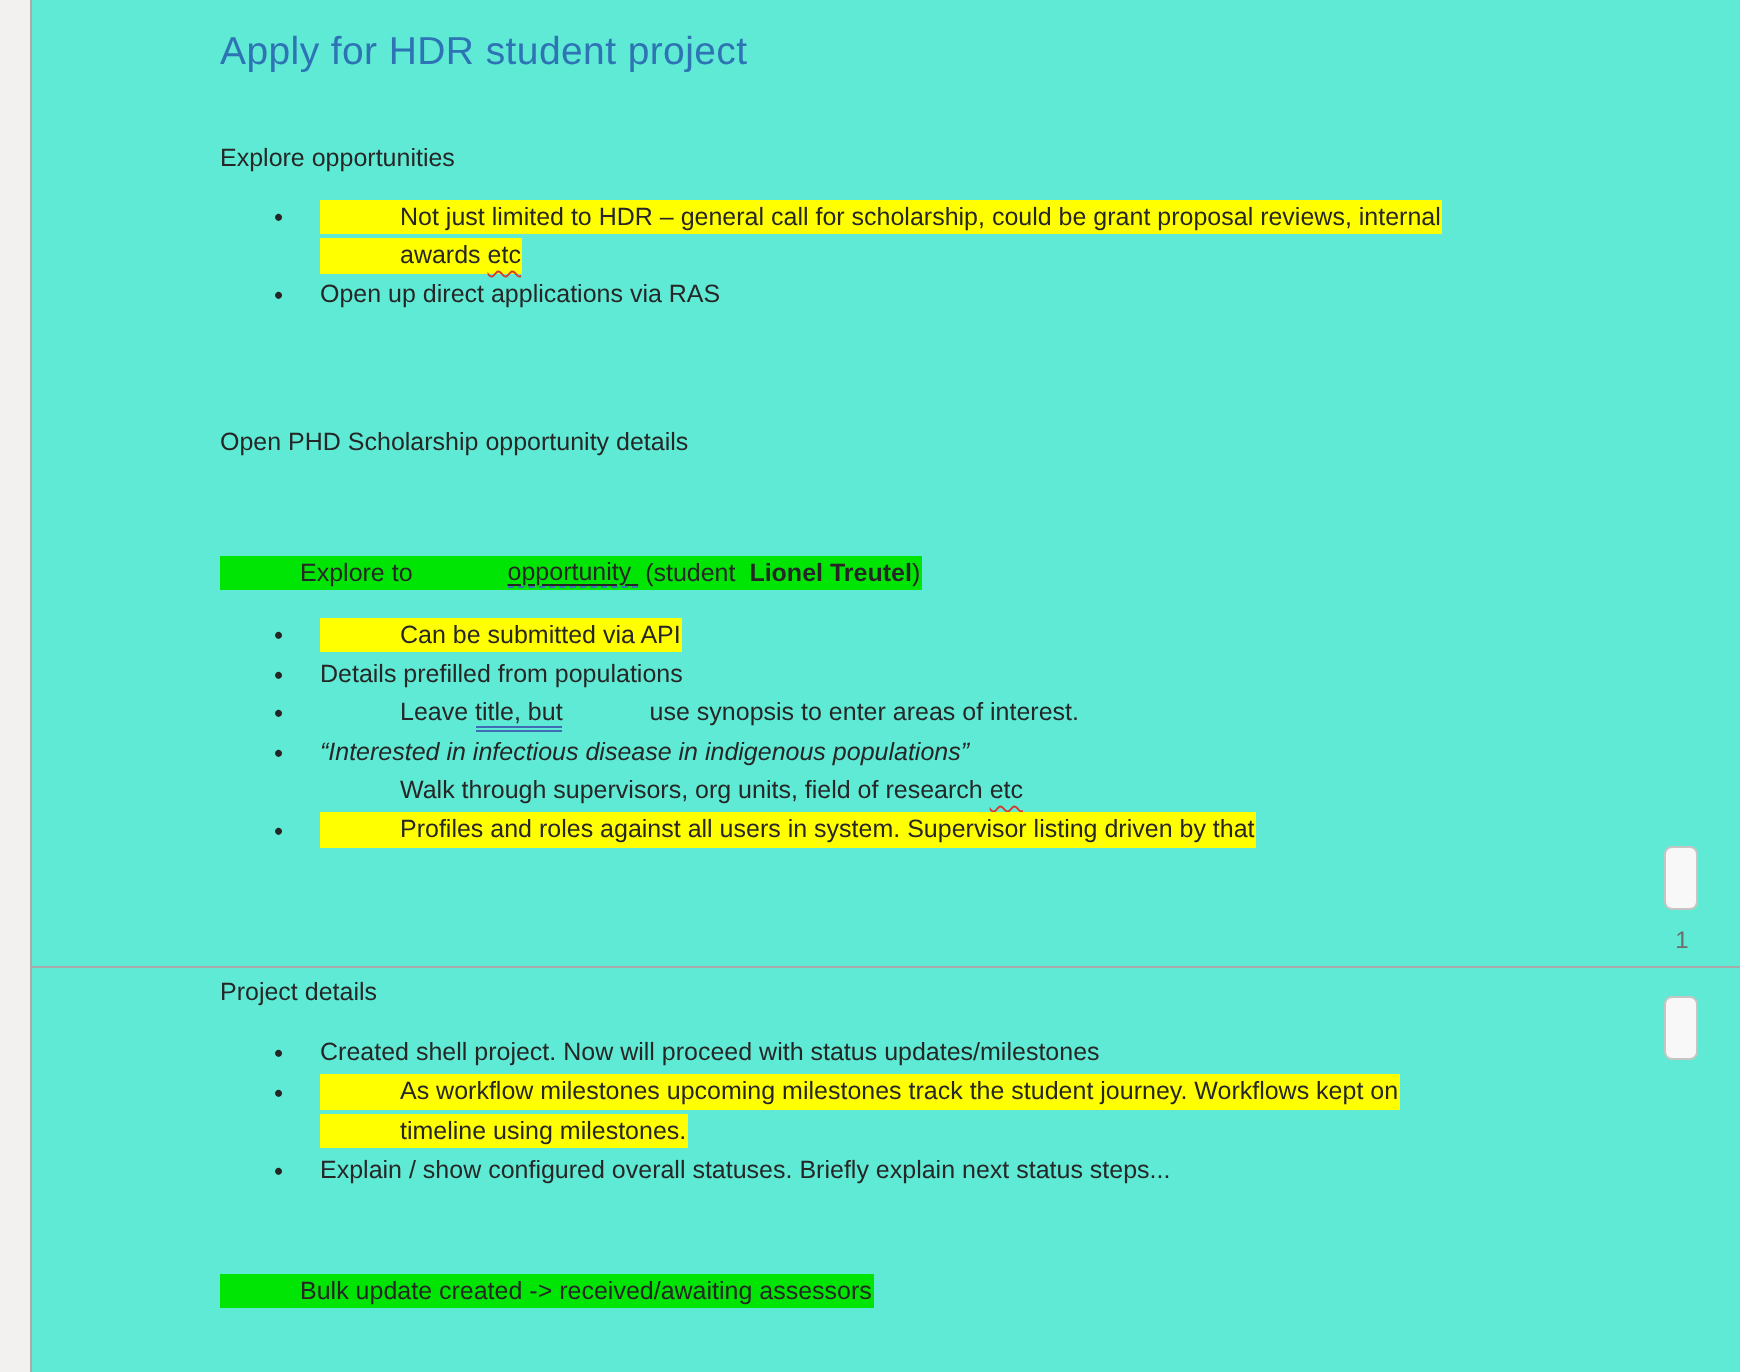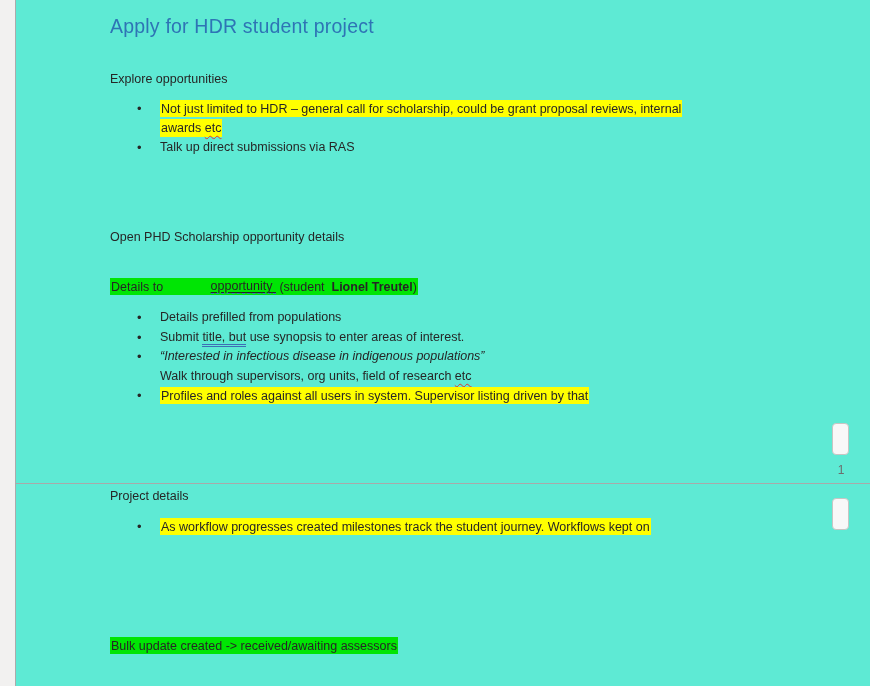--- a/index.html
+++ b/index.html
@@ -41,21 +41,21 @@
   .li { position: relative; padding-left: 50px; }
   .li > .marker {
     position: absolute; left: 27px; top: 0;
     width: 12px; line-height: 19.5px;
   }
   .li > .marker::before { content: "\2022"; font-size: 13px; }
   .line { white-space: nowrap; }
 
   .hl-y { background: #ffff00; padding: 1.5px 1px 2px 1px; }
   .hl-g { background: #00e504; padding: 1.5px 1px 2px 1px; }
-  .keep { white-space: pre-wrap; }
+  .keep { white-space: pre-wrap; padding-left: 40px; }
 
   .sp-red {
     text-decoration: underline wavy #d83931 1px;
     text-underline-offset: 2.5px;
   }
   .u-double {
     border-bottom: 3px double #3e6db5;
   }
   .u-combo {
     text-decoration: underline;
@@ -101,36 +101,40 @@
     <div class="list" style="top:99px">
       <div class="li">
         <span class="marker"></span>
         <div class="li-body">
           <div class="line"><span class="hl-y keep">Not just limited to HDR – general call for scholarship, could be grant proposal reviews, internal</span></div>
           <div class="line"><span class="hl-y keep"><span>awards </span><span class="sp-red">etc</span></span></div>
         </div>
       </div>
       <div class="li">
         <span class="marker"></span>
-        <div class="line">Talk up direct submissions via RAS</div>
+        <div class="line">Open up direct applications via RAS</div>
       </div>
     </div>
 
-    <p class="para" style="top:228px">Open PHD Scholarship opportunity details</p>
+    <p class="para" style="top:212px">Open PHD Scholarship opportunity details</p>
 
-    <p class="para" style="top:277px"><span class="hl-g keep"><span>Details to </span><span class="u-combo">opportunity </span><span> (student  </span><span class="bold">Lionel Treutel</span><span>)</span></span></p>
+    <p class="para" style="top:277px"><span class="hl-g keep"><span>Explore to </span><span class="u-combo">opportunity </span><span> (student  </span><span class="bold">Lionel Treutel</span><span>)</span></span></p>
 
     <div class="list" style="top:308px">
+      <div class="li">
+        <span class="marker"></span>
+        <div class="line"><span class="hl-y keep">Can be submitted via API</span></div>
+      </div>
       <div class="li">
         <span class="marker"></span>
         <div class="line">Details prefilled from populations</div>
       </div>
       <div class="li">
         <span class="marker"></span>
-        <div class="line"><span class="keep">Submit </span><span class="u-double">title, but</span><span class="keep"> use synopsis to enter areas of interest.</span></div>
+        <div class="line"><span class="keep">Leave </span><span class="u-double">title, but</span><span class="keep"> use synopsis to enter areas of interest.</span></div>
       </div>
       <div class="li">
         <span class="marker"></span>
         <div class="li-body">
           <div class="line quote">“Interested in infectious disease in indigenous populations”</div>
           <div class="line"><span class="keep">Walk through supervisors, org units, field of research </span><span class="sp-red">etc</span></div>
         </div>
       </div>
       <div class="li">
         <span class="marker"></span>
@@ -138,23 +142,32 @@
       </div>
     </div>
 
     <div class="page-break-line" style="top:483px"></div>
 
     <p class="para" style="top:487px">Project details</p>
 
     <div class="list" style="top:517px">
       <div class="li">
         <span class="marker"></span>
+        <div class="line">Created shell project. Now will proceed with status updates/milestones</div>
+      </div>
+      <div class="li">
+        <span class="marker"></span>
         <div class="li-body">
-          <div class="line"><span class="hl-y keep">As workflow progresses created milestones track the student journey. Workflows kept on</span></div>
+          <div class="line"><span class="hl-y keep">As workflow milestones upcoming milestones track the student journey. Workflows kept on</span></div>
+          <div class="line"><span class="hl-y keep">timeline using milestones.</span></div>
         </div>
+      </div>
+      <div class="li">
+        <span class="marker"></span>
+        <div class="line">Explain / show configured overall statuses. Briefly explain next status steps...</div>
       </div>
     </div>
 
     <p class="para" style="top:636px"><span class="hl-g keep">Bulk update created -&gt; received/awaiting assessors</span></p>
 
   </div>
 
   <div class="margin-ui">
     <div class="mbox" style="top:423px"></div>
     <div class="pagenum">1</div>

